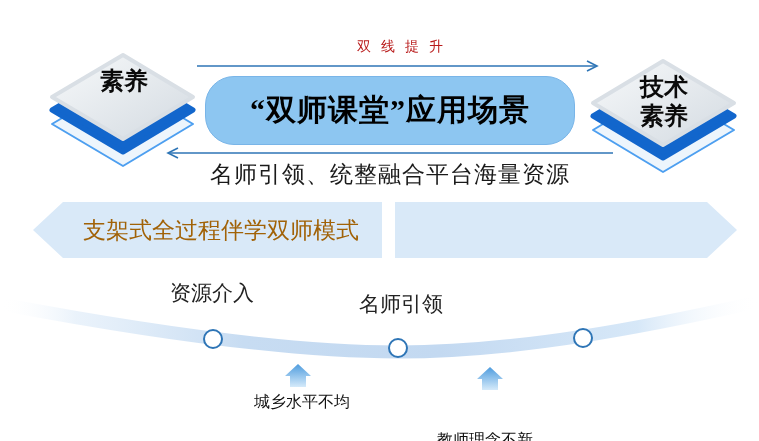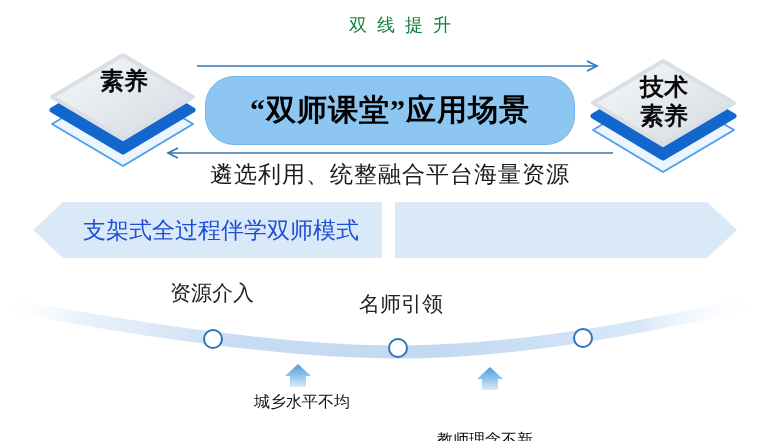--- a/index.html
+++ b/index.html
@@ -5,37 +5,37 @@
   html,body{margin:0;padding:0;background:#fff;}
   #stage{
     position:relative;width:759px;height:441px;background:#fff;overflow:hidden;
     font-family:"Liberation Serif","DejaVu Serif",serif;color:#111;
   }
   .abs{position:absolute;}
   svg{display:block;}
   #shapes{position:absolute;left:0;top:0;pointer-events:none;}
   .txt{text-align:center;line-height:1.25;}
   #top-flow-label{
-    left:260px;top:14px;width:290px;font-size:18px;letter-spacing:10px;color:#15803d;
+    left:260px;top:38px;width:290px;font-size:14px;letter-spacing:10px;color:#b91c1c;
   }
   #title-box{
     left:205px;top:76px;width:370px;height:69px;border-radius:29px;
     background:#8DC6F1;border:1px solid #79B5E8;box-sizing:border-box;
     display:flex;align-items:center;justify-content:center;
     font-size:30px;font-weight:bold;letter-spacing:1px;color:#000;
   }
   .pillar-label{
     width:120px;font-size:24px;font-weight:bold;line-height:29px;color:#0a0a0a;
   }
   #pillar-left-label{left:64px;top:67px;}
   #pillar-right-label{left:604px;top:73px;}
   #bottom-flow-label{
     left:140px;top:161px;width:500px;font-size:23px;color:#1a1a1a;letter-spacing:1px;
   }
-  .mode-label{font-size:23px;color:#1d4ed8;top:217px;}
+  .mode-label{font-size:23px;color:#a16207;top:217px;}
   #mode-left-label{left:60px;width:322px;}
   #mode-right-label{left:398px;width:322px;}
   .stage-label{width:200px;font-size:21px;color:#222;}
   #stage-label-0{left:112px;top:280px;text-align:center;}
   #stage-label-1{left:301px;top:291px;}
   #stage-label-2{left:471px;top:280px;}
   .problem-label{width:220px;font-size:16px;color:#111;}
   #problem-label-0{left:192px;top:392px;}
   #problem-label-1{left:375px;top:394px;margin-top:36px;}
 </style>
@@ -108,21 +108,21 @@
 
   <div class="abs txt pillar-label" id="pillar-left-label">
     <div>素养</div>
   </div>
 
   <div class="abs txt pillar-label" id="pillar-right-label">
     <div>技术</div>
     <div>素养</div>
   </div>
 
-  <div class="abs txt" id="bottom-flow-label">遴选利用、统整融合平台海量资源</div>
+  <div class="abs txt" id="bottom-flow-label">名师引领、统整融合平台海量资源</div>
 
   <div class="abs txt mode-label" id="mode-left-label">支架式全过程伴学双师模式</div>
 
   <div class="abs txt stage-label" id="stage-label-0">资源介入</div>
   <div class="abs txt stage-label" id="stage-label-1">名师引领</div>
 
   <div class="abs txt problem-label" id="problem-label-0">城乡水平不均</div>
   <div class="abs txt problem-label" id="problem-label-1">教师理念不新</div>
 
 </div>

